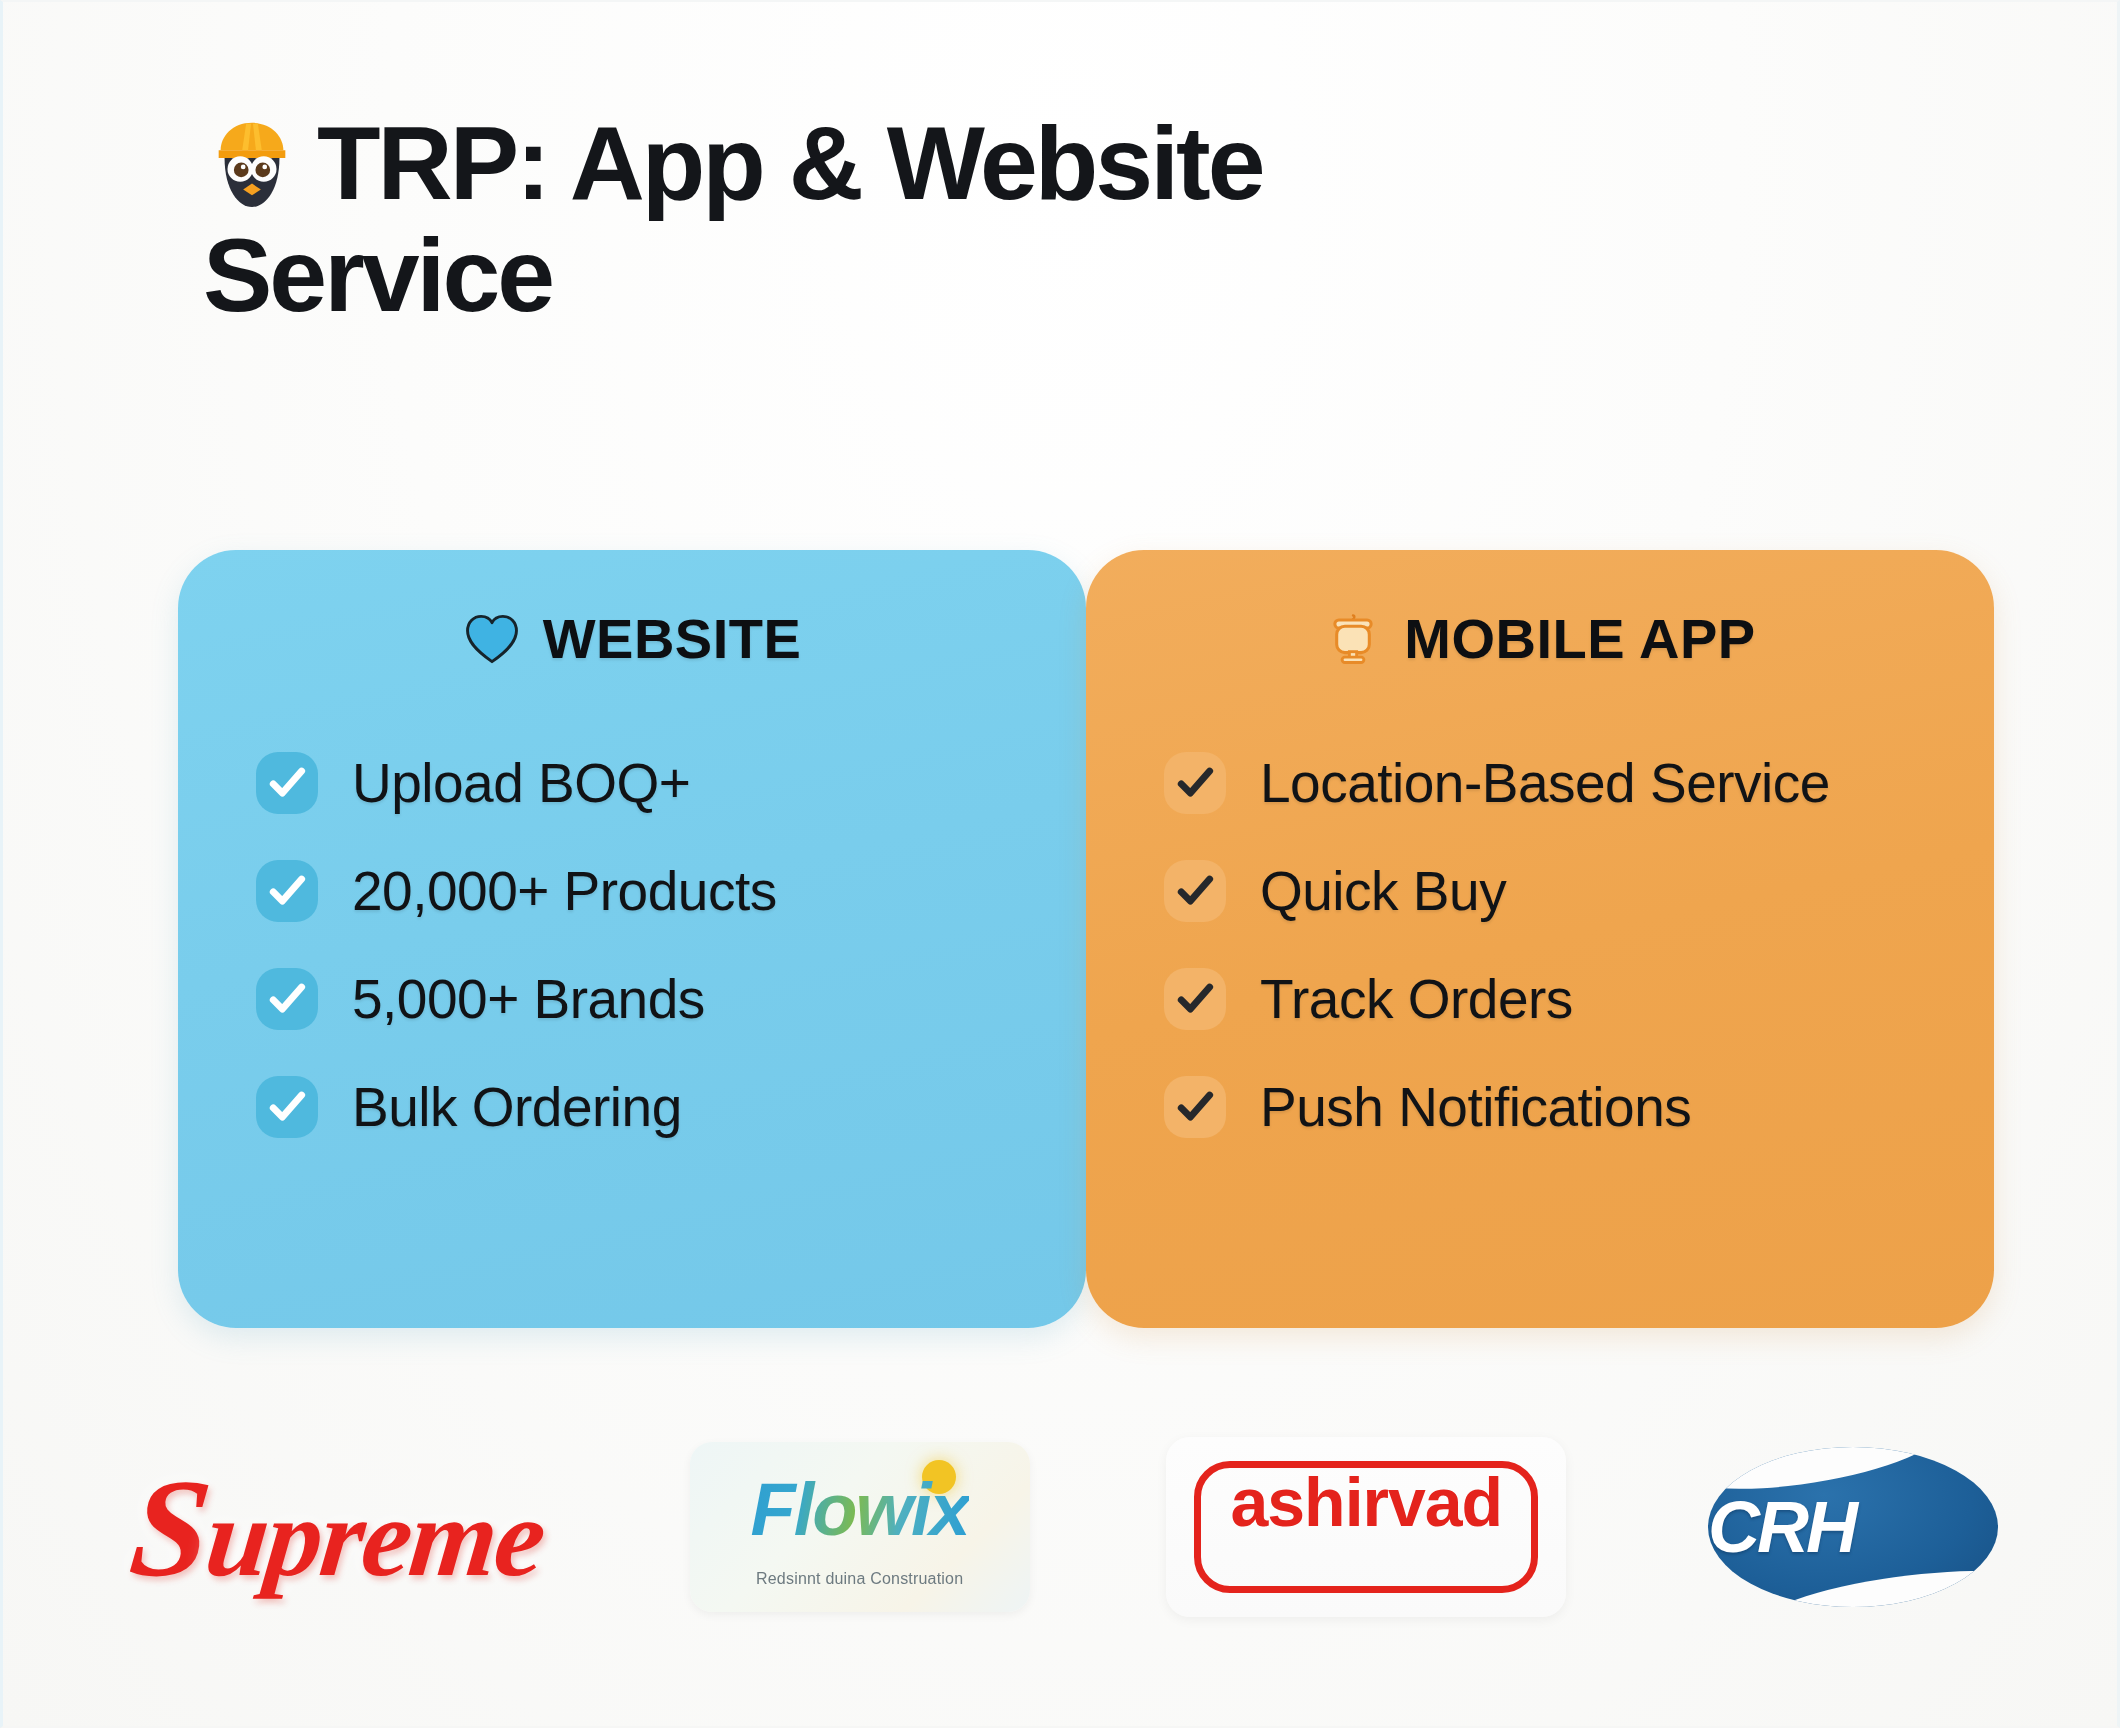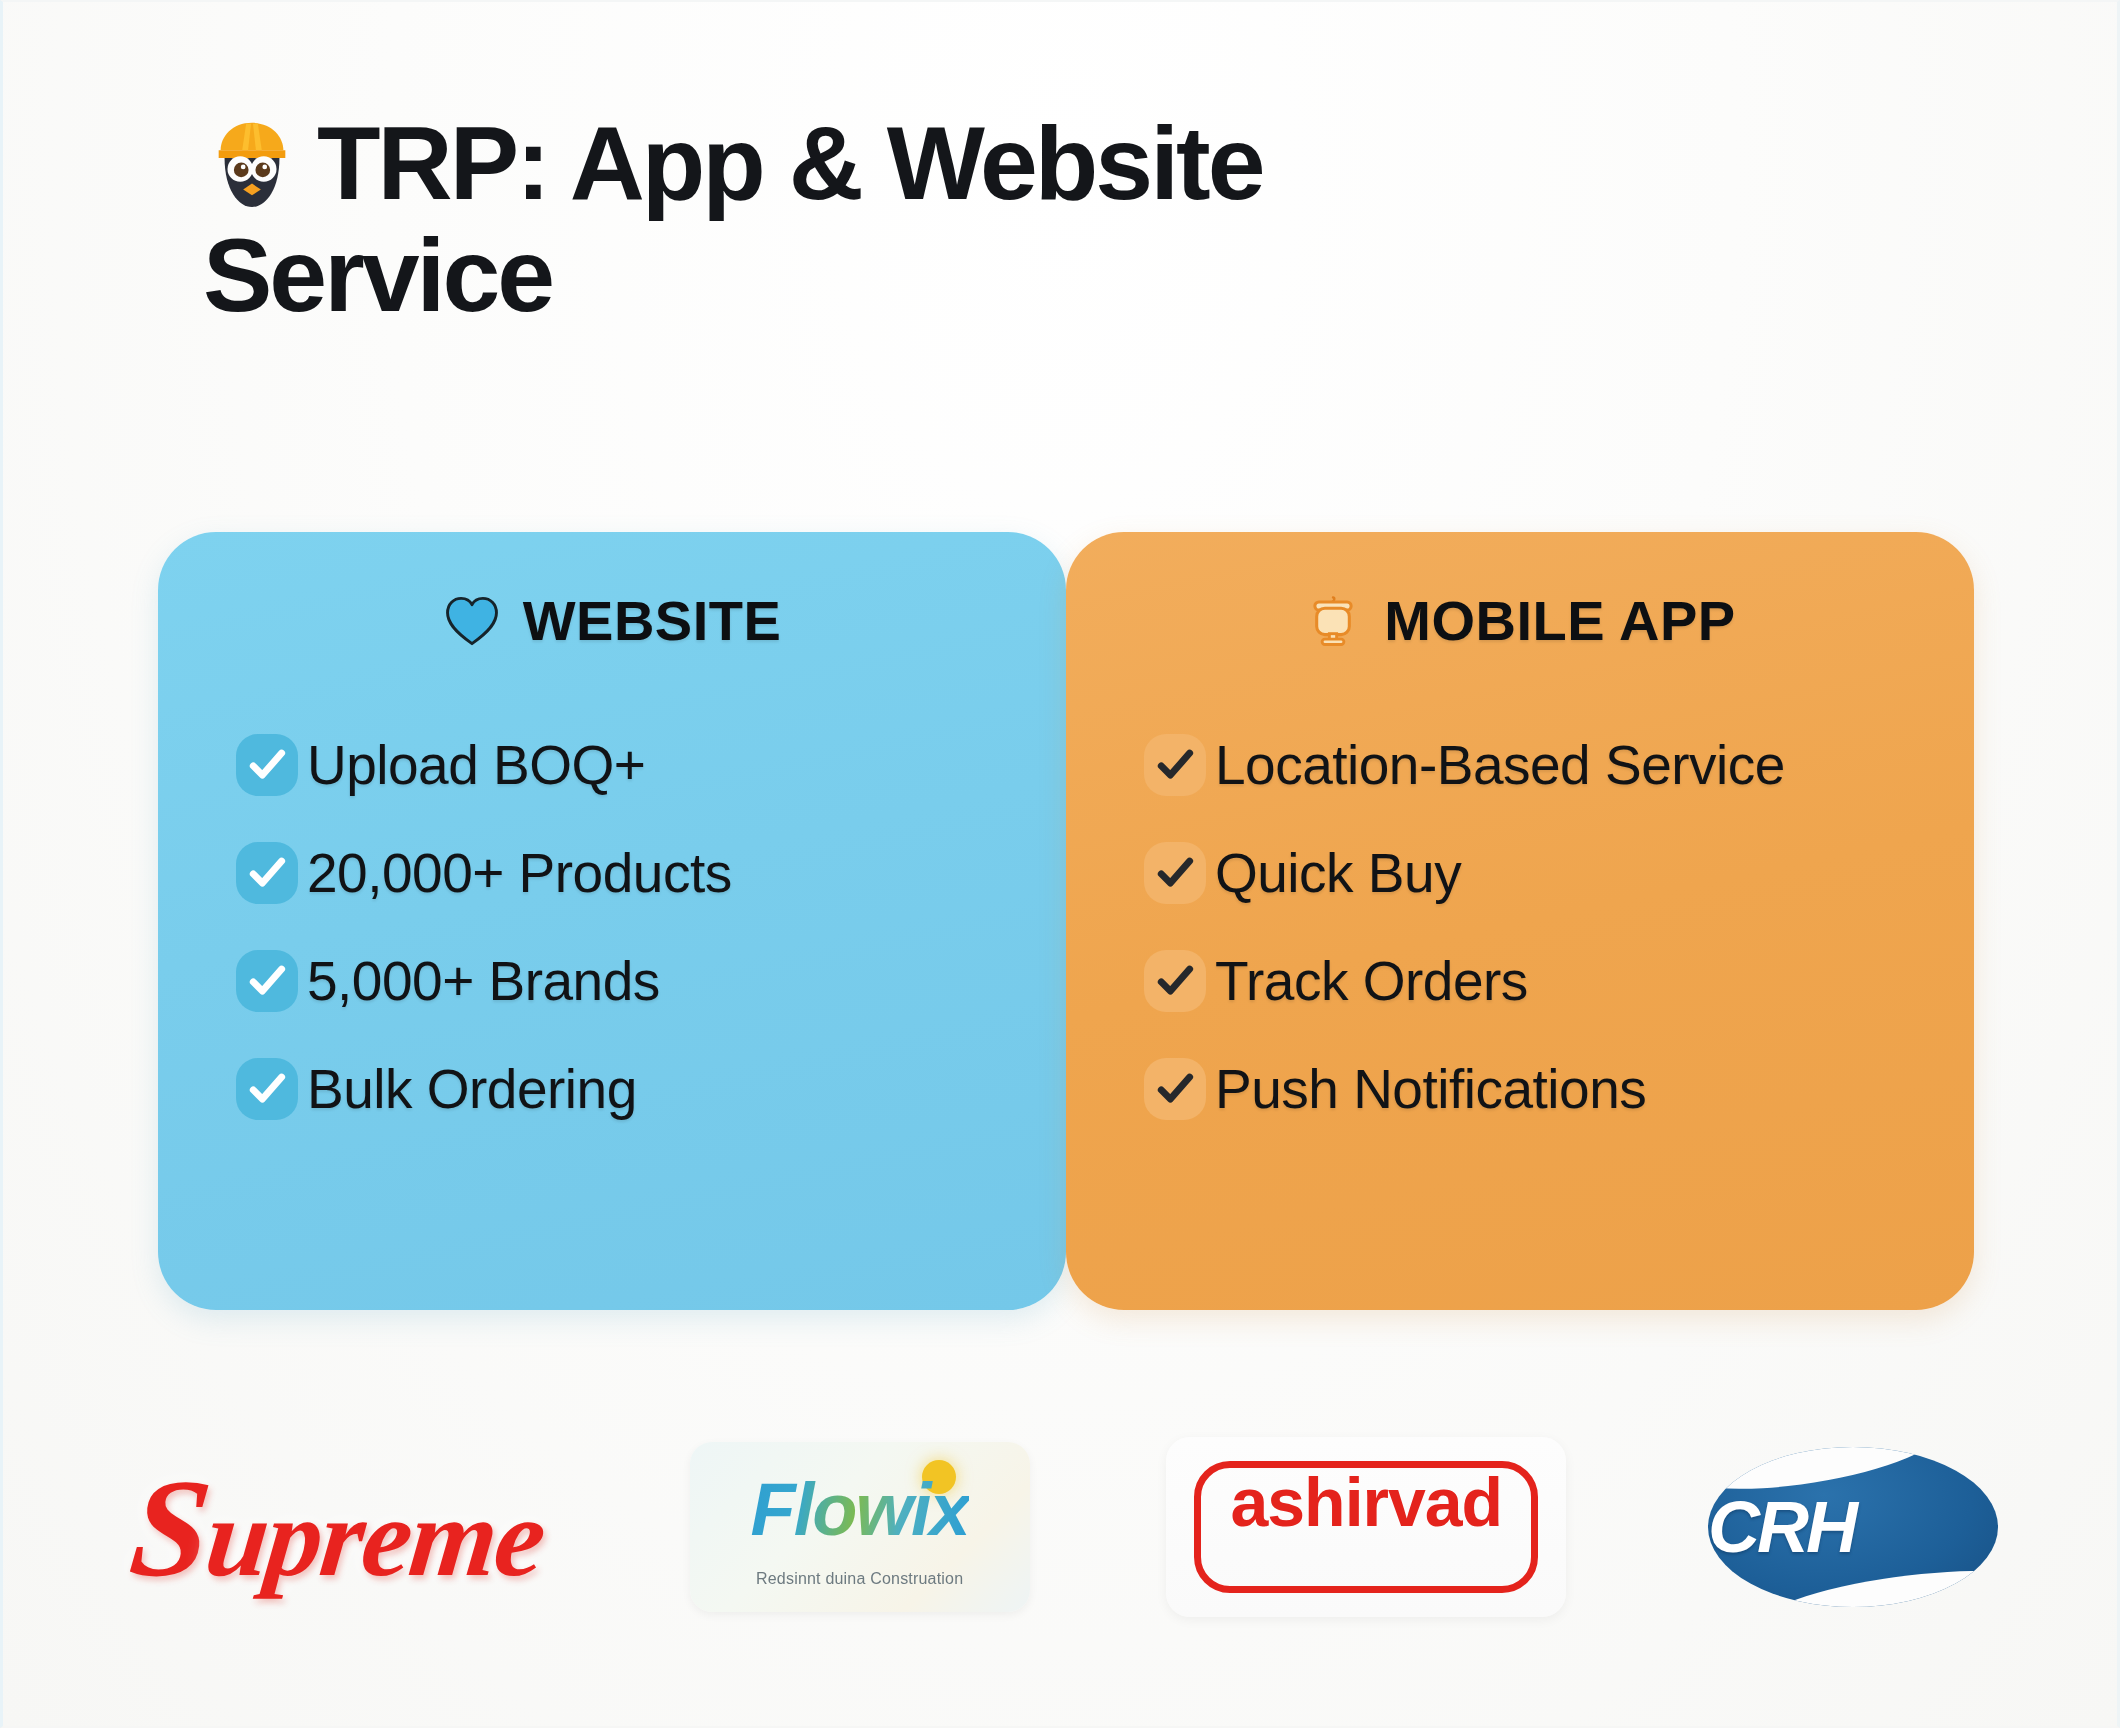--- a/index.html
+++ b/index.html
@@ -48,25 +48,25 @@
     display: inline-block;
     vertical-align: -14px;
     width: 98px; height: 98px;
     margin-right: 16px;
   }
 
   
   .cards {
     position: absolute;
     left: 132px;
-    top: 530px;
+    top: 548px;
     width: 1856px;
     height: 778px;
     display: flex;
-    justify-content: flex-start;
+    justify-content: center;
     padding-left: 23px;
   }
   .card {
     width: 908px;
     height: 778px;
     border-radius: 58px;
     box-sizing: border-box;
     padding: 56px 40px 0 40px;
     position: relative;
     overflow: hidden;
@@ -99,21 +99,21 @@
     text-shadow: 0 2px 3px rgba(0,0,0,0.10);
   }
   .feature-list {
     list-style: none;
     margin: 0;
     padding: 0 0 0 38px;
   }
   .feature-item {
     display: flex;
     align-items: center;
-    gap: 9px;
+    gap: 34px;
     height: 108px;
   }
   .check-badge {
     width: 62px; height: 62px;
     flex: 0 0 auto;
     border-radius: 22px;
     display: flex;
     align-items: center;
     justify-content: center;
   }

